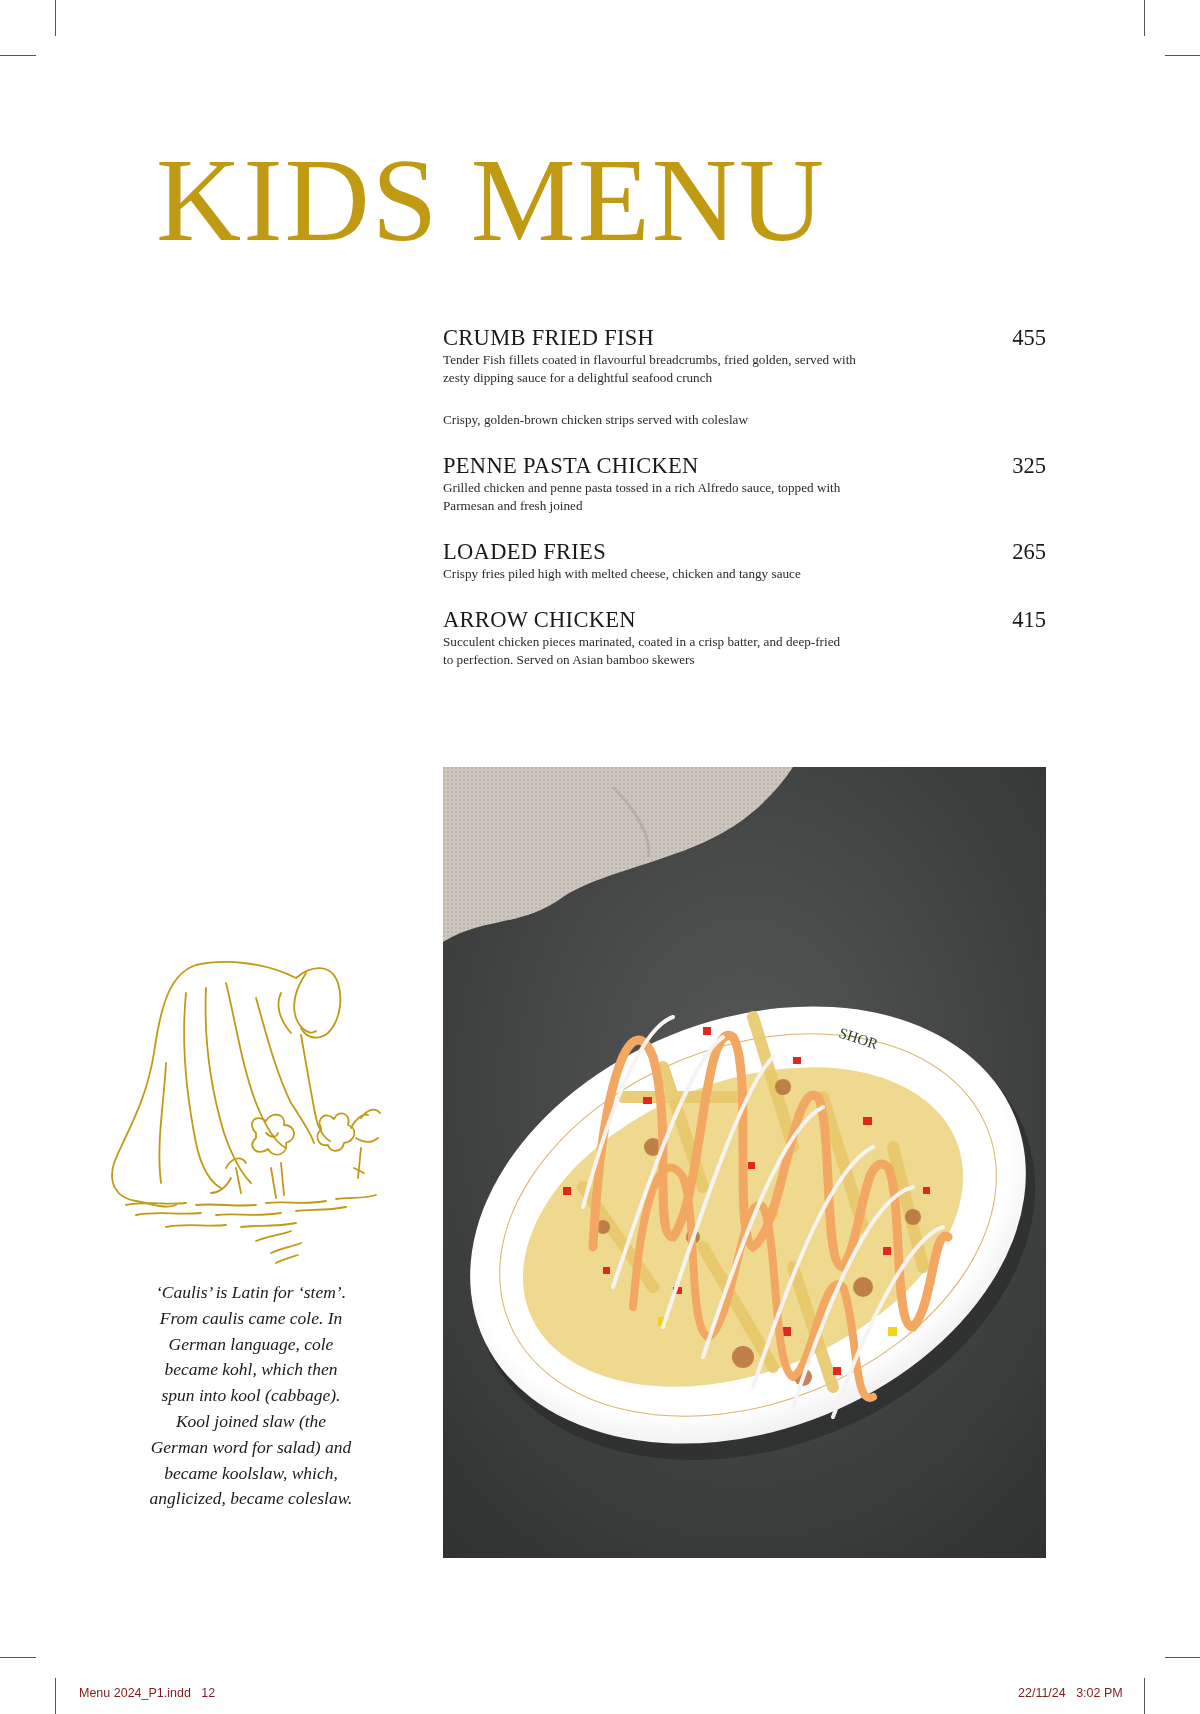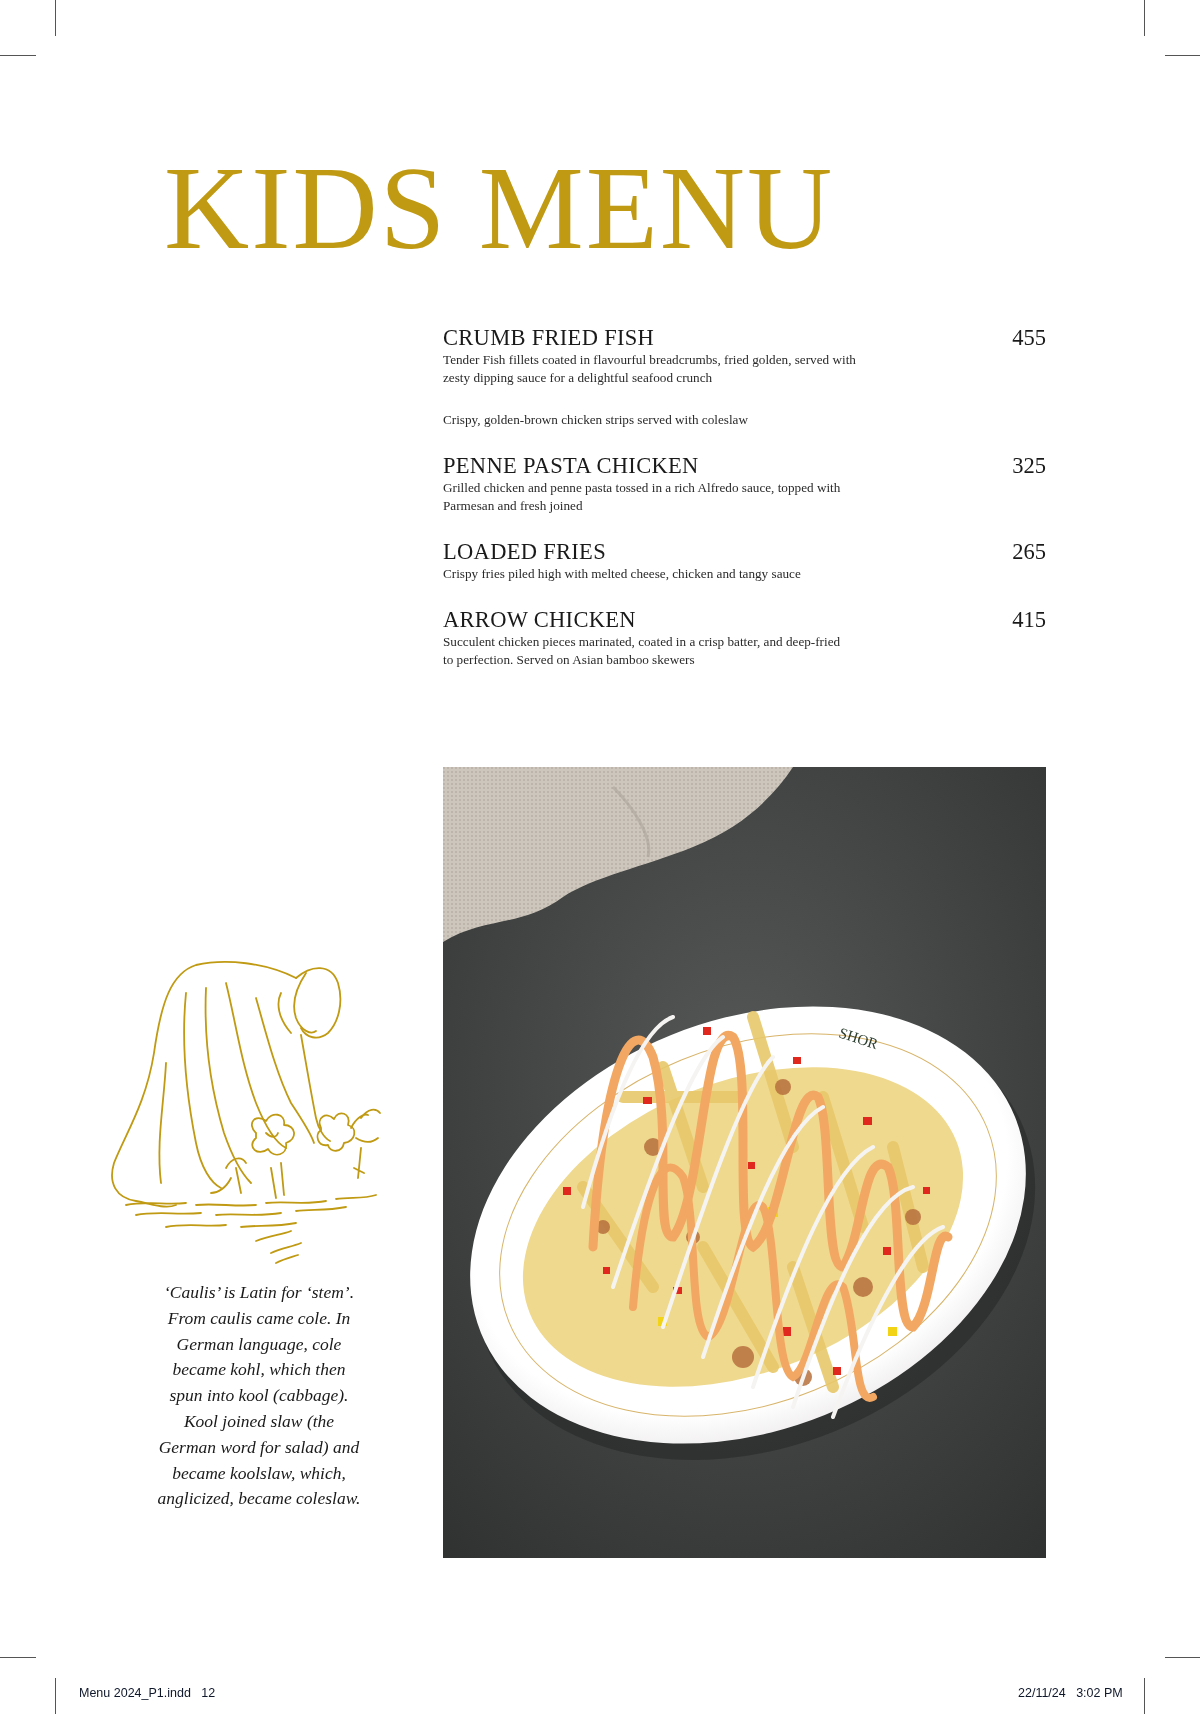--- a/index.html
+++ b/index.html
@@ -7,36 +7,36 @@
   .crop { position:absolute; background:#555; }
   .title { position:absolute; left:156px; top:142px; font-family:"Liberation Serif", serif; font-size:118px; line-height:1; letter-spacing:2px; font-weight:400; white-space:nowrap; }
   .menu { position:absolute; left:443px; top:325px; width:603px; }
   .item { position:relative; margin-bottom:24px; }
   .item-head { display:flex; justify-content:space-between; align-items:baseline; }
   .item-name { font-size:22.5px; letter-spacing:0.3px; line-height:26px; }
   .item-price { font-size:22.5px; line-height:26px; }
   .item-desc { font-size:13.2px; line-height:18px; width:420px; margin-top:0; color:#2a2a2a; }
   .photo { position:absolute; left:443px; top:767px; width:603px; height:791px; overflow:hidden; background:linear-gradient(160deg,#4b4d4b 0%,#3f4240 40%,#303331 100%); }
   .illus { position:absolute; left:106px; top:943px; width:292px; height:322px; }
-  .note { position:absolute; left:156px; top:1280px; width:206px; text-align:center; font-family:"Liberation Serif", serif; font-style:italic; font-size:17.5px; line-height:25.8px; color:#1a1a1a; }
-  .footer { position:absolute; top:1686px; font-family:"Liberation Sans", sans-serif; font-size:12.5px; color:#0f172a; white-space:nowrap; }
+  .note { position:absolute; left:148px; top:1280px; width:206px; text-align:center; font-family:"Liberation Serif", serif; font-style:italic; font-size:17.5px; line-height:25.8px; color:#1a1a1a; }
+  .footer { position:absolute; top:1686px; font-family:"Liberation Sans", sans-serif; font-size:12.5px; color:#7f1d1d; white-space:nowrap; }
 </style>
 </head>
 <body>
 
 <div class="crop" style="left:55px;top:0;width:1px;height:36px;"></div>
 <div class="crop" style="left:0;top:55px;width:36px;height:1px;"></div>
 <div class="crop" style="left:1144px;top:0;width:1px;height:36px;"></div>
 <div class="crop" style="left:1165px;top:55px;width:35px;height:1px;"></div>
 <div class="crop" style="left:0;top:1657px;width:36px;height:1px;"></div>
 <div class="crop" style="left:55px;top:1678px;width:1px;height:36px;"></div>
 <div class="crop" style="left:1165px;top:1657px;width:35px;height:1px;"></div>
 <div class="crop" style="left:1144px;top:1678px;width:1px;height:36px;"></div>
 
-<h1 class="title" style="color:#C09A12;margin:8px;">KIDS MENU</h1>
+<h1 class="title" style="color:#C09A12;margin:0;">KIDS MENU</h1>
 
 <div class="menu">
   <div class="item">
     <div class="item-head">
       <span class="item-name">CRUMB FRIED FISH</span>
       <span class="item-price">455</span>
     </div>
     <div class="item-desc">Tender Fish fillets coated in flavourful breadcrumbs, fried golden, served with zesty dipping sauce for a delightful seafood crunch</div>
   </div>
   <div class="item">

